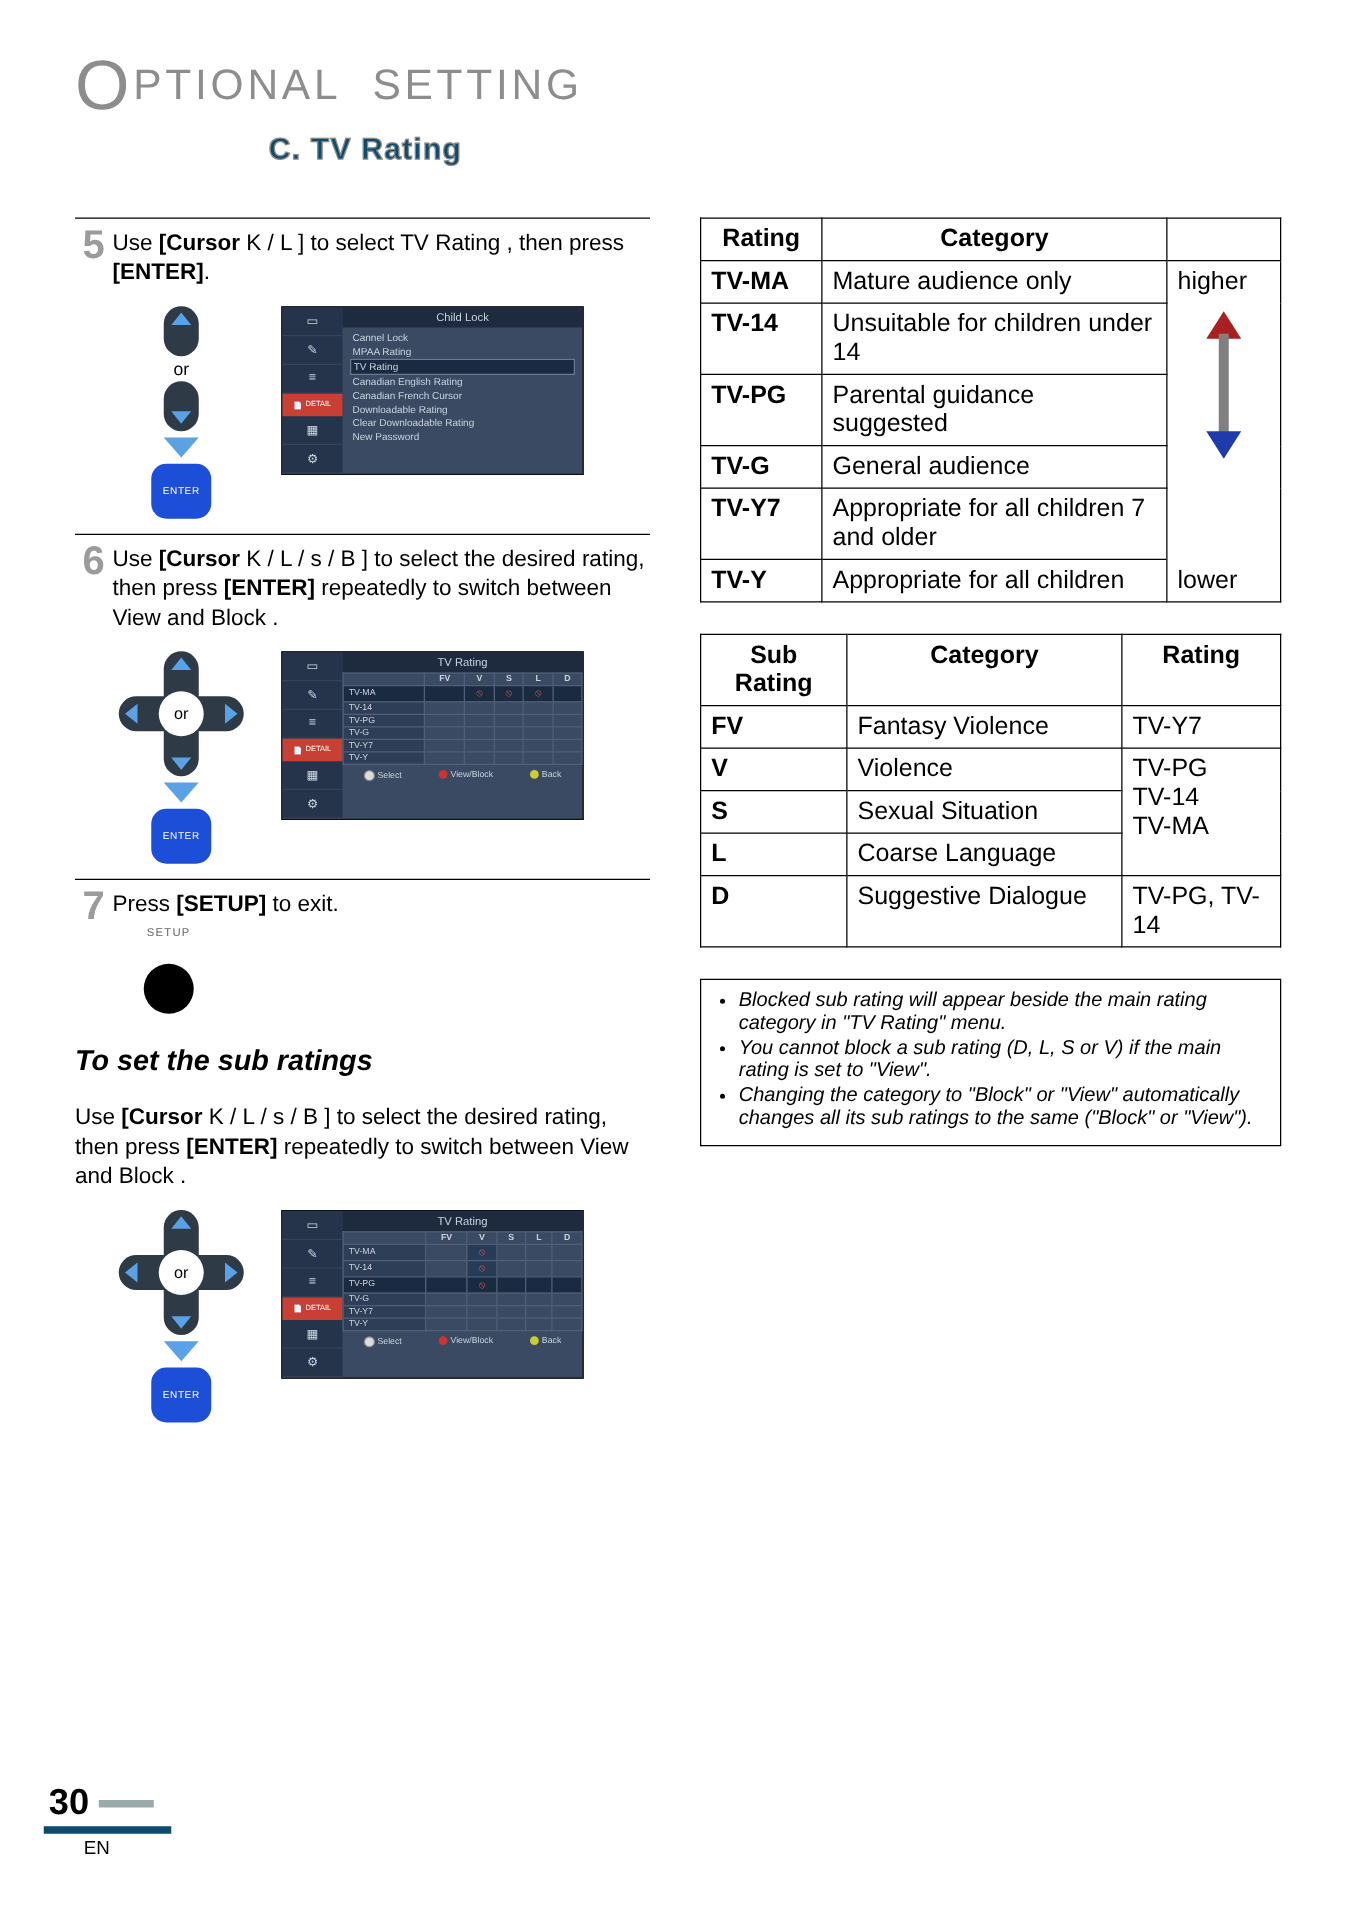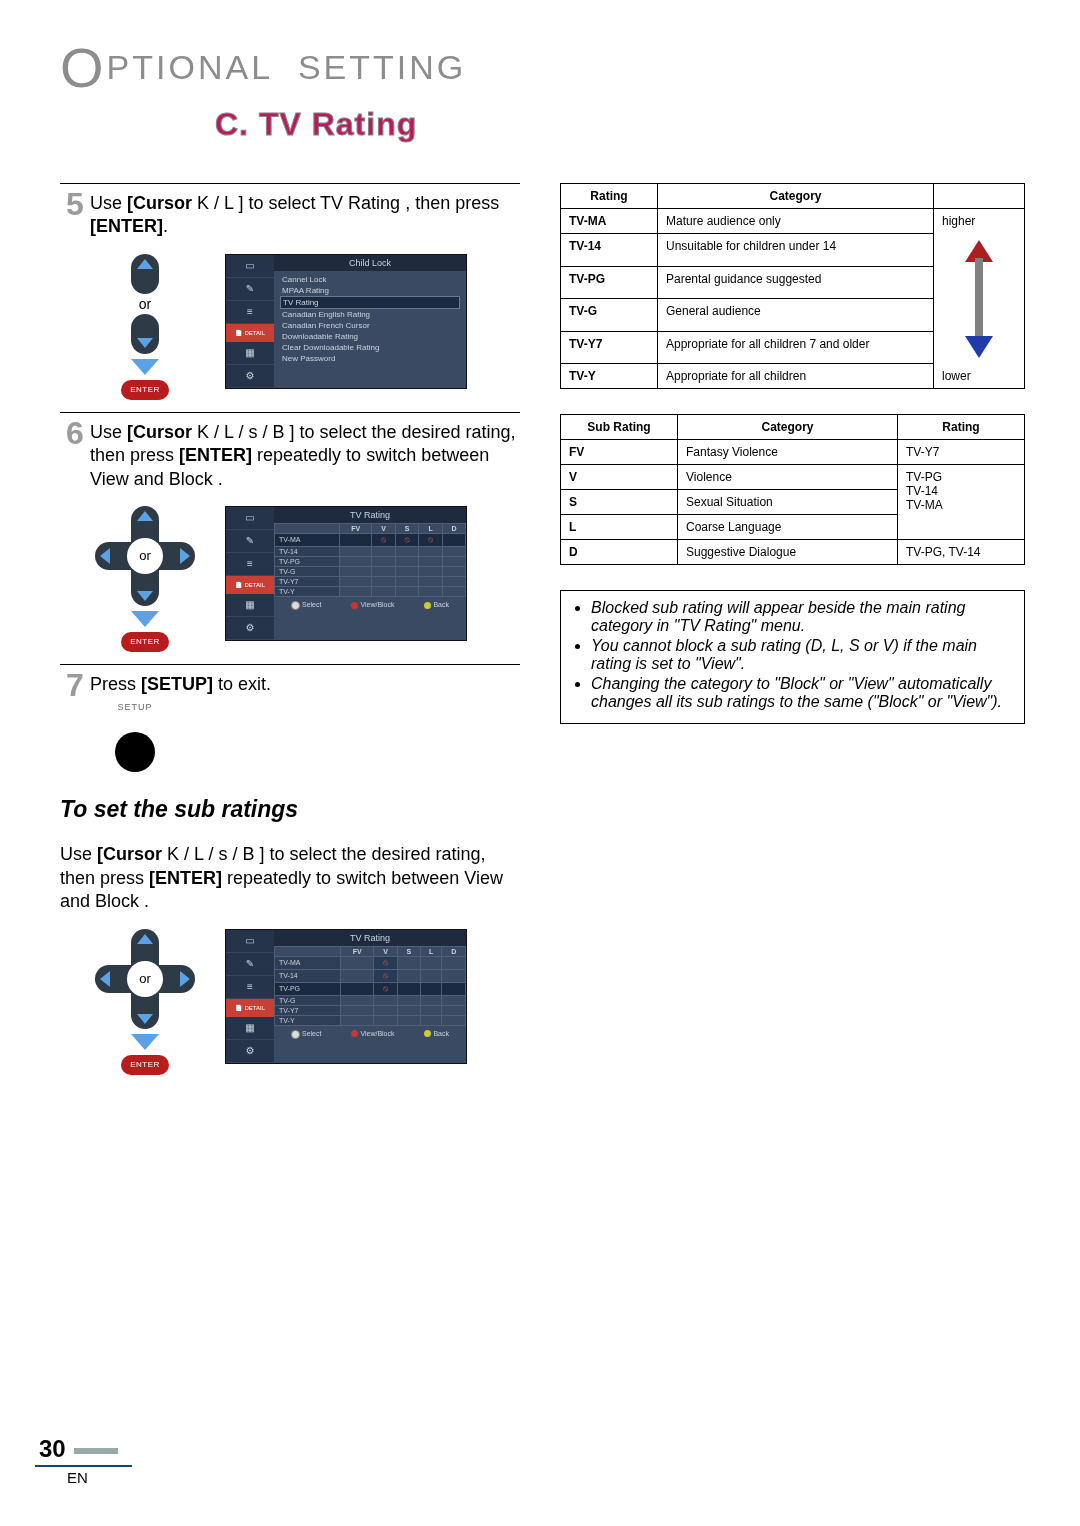--- a/index.html
+++ b/index.html
@@ -22,22 +22,22 @@
     color:#8d8d8d;
     font-weight:300;
   }
   .header-title .big-o {
     font-size:56px;
     vertical-align:-8px;
     display:inline-block;
     line-height:1;
   }
   .subhead {
-    font-size:32px;
-    color:#be185d;
+    font-size:24px;
+    color:#0c4a6e;
     font-weight:bold;
     letter-spacing:1px;
     margin:10px 0 40px 155px;
     -webkit-text-stroke: 1px #888;
     text-shadow: 0 0 1px #aaa;
   }
   .cols {
     display:flex;
     gap:40px;
   }
@@ -109,25 +109,25 @@
   .below-tri {
     width:0;height:0;
     border-left:14px solid transparent;
     border-right:14px solid transparent;
     border-top:16px solid #5aa1e6;
     margin:5px auto;
   }
   .enter-btn {
     width:48px;
     margin:4px auto 0;
-    background:#b91c1c;
+    background:#1d4ed8;
     color:#fff;
     font-size:8px;
     line-height:1;
-    padding:6px 0;
+    padding:18px 0;
     border-radius:12px;
     text-align:center;
     letter-spacing:0.5px;
   }
   .or-label { font-size:14px; margin:2px 0; }
   .dpad-vert-only { height:65px; }
   .dpad-vert-only .arm.v { height:65px; }
   .dpad-vert-only .tri.down { bottom:5px; }
 
   
@@ -207,21 +207,21 @@
     width:40px; height:40px;
     background:#000;
     border-radius:50%;
     margin:0 auto;
   }
 
   
   table.info {
     border-collapse:collapse;
     width:100%;
-    font-size:12px;
+    font-size:20px;
     margin-bottom:25px;
   }
   table.info th, table.info td {
     border:1px solid #000;
     padding:5px 8px;
     text-align:left;
     vertical-align:top;
   }
   table.info th {
     font-weight:bold;
@@ -279,22 +279,22 @@
   }
   .note-box ul { margin:0; padding-left:18px; }
   .note-box li { font-style:italic; margin-bottom:2px; }
 
   .pagefoot {
     position:absolute;
     bottom:38px; left:35px;
     font-size:18px;
   }
   .pagefoot .num {
-    font-weight:bold; font-size:24px;
-    border-bottom:2px solid #0c4a6e;
+    font-weight:bold; font-size:29px;
+    border-bottom:6px solid #0c4a6e;
     padding:0 14px 2px 4px;
     display:inline-block;
   }
   .pagefoot .num::after {
     content:"";
     display:inline-block;
     width:44px; height:6px;
     background:#9aa;
     margin-left:8px;
     vertical-align:middle;

